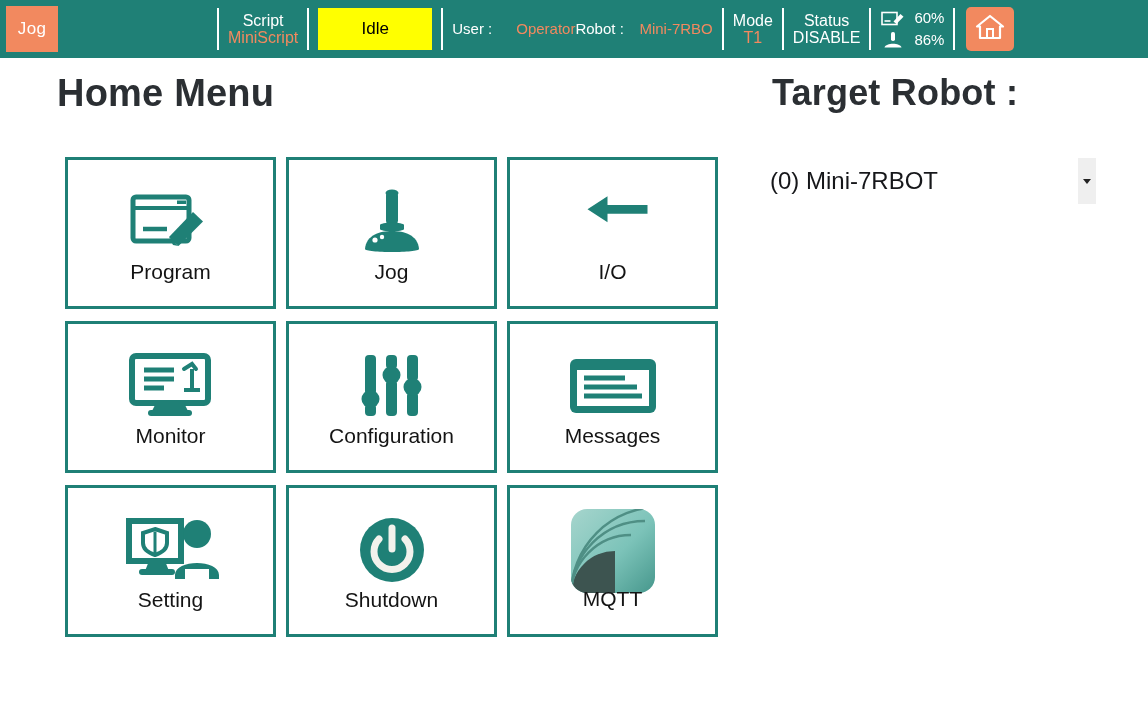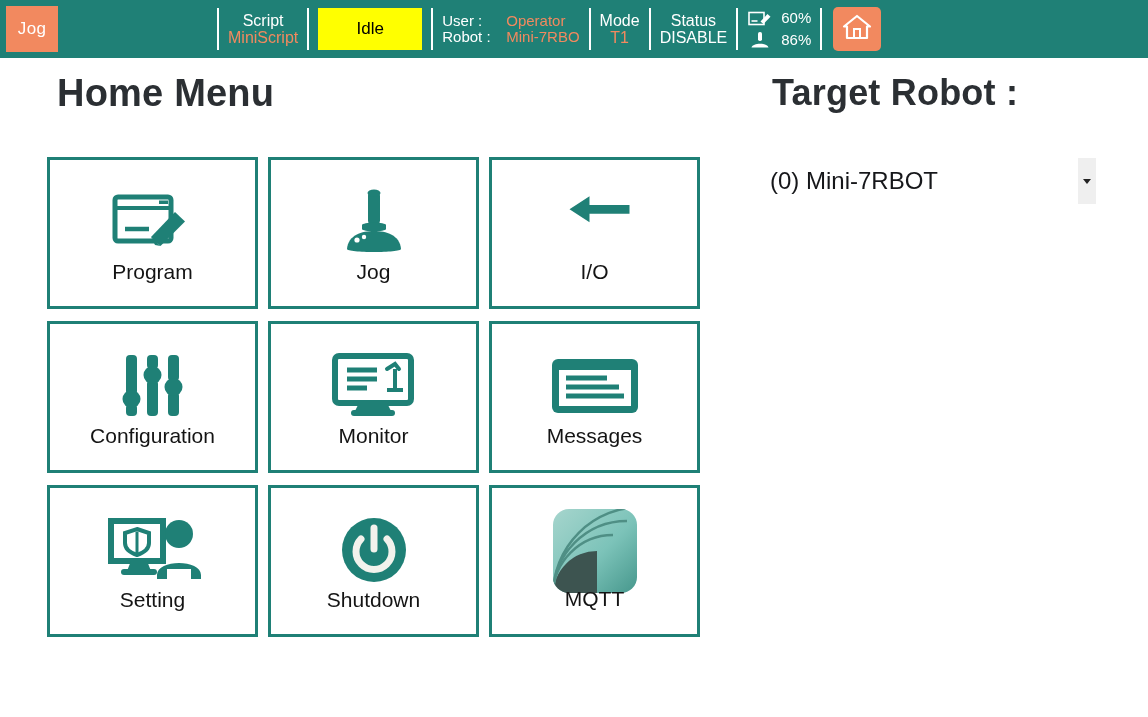--- a/index.html
+++ b/index.html
@@ -50,31 +50,31 @@
     flex-direction: column;
     align-items: center;
     line-height: 1.08;
     flex: 0 0 auto;
   }
   .hdr-col .top { color: #ffffff; font-size: 16px; }
   .hdr-col .bot { color: #f2895f; font-size: 16px; }
   .idle-box {
     background: #ffff00;
     color: #000000;
-    width: 104px;
+    width: 114px;
     height: 42px;
     display: flex;
     align-items: center;
     justify-content: center;
     font-size: 17px;
     flex: 0 0 auto;
   }
   .pair-rows {
     display: flex;
-    flex-direction: column;
+    flex-direction: row;
     justify-content: flex-end;
     line-height: 1.1;
     flex: 0 0 auto;
   }
   .pair-row {
     display: flex;
     align-items: center;
     white-space: nowrap;
   }
   .pair-row .lbl { color: #ffffff; font-size: 15px; }
@@ -161,21 +161,21 @@
   #robot-select-arrow .caret {
     width: 0; height: 0;
     border-left: 4px solid transparent;
     border-right: 4px solid transparent;
     border-top: 5px solid #222222;
   }
 
   
   #menu-grid {
     position: absolute;
-    left: 47px;
+    left: 65px;
     top: 157px;
     width: 660px;
     display: grid;
     grid-template-columns: repeat(3, 211px);
     grid-template-rows: repeat(3, 152px);
     column-gap: 10px;
     row-gap: 12px;
   }
   .tile {
     border: 3px solid #1f8076;
@@ -333,52 +333,52 @@
     <div class="tile-icon">
       <svg width="86" height="70" viewBox="0 0 86 70">
         <path d="M62 6 L62 17 L30 17 L30 23 L14 14 L30 5 L30 11 L62 11 Z" fill="#1f8076" transform="translate(0,2) scale(1.25,1.45)"></path>
       </svg>
     </div>
     <div class="tile-label">I/O</div>
   </div>
 
   <div class="tile">
     <div class="tile-icon">
-      <svg width="70" height="68" viewBox="0 0 70 68">
-        <rect x="8" y="3" width="11" height="40" rx="4" fill="#1f8076"></rect>
-        <rect x="8" y="52" width="11" height="12" rx="4" fill="#1f8076"></rect>
-        <circle cx="13.5" cy="47" r="9" fill="#1f8076"></circle>
-
-        <rect x="29" y="3" width="11" height="14" rx="4" fill="#1f8076"></rect>
-        <rect x="29" y="28" width="11" height="36" rx="4" fill="#1f8076"></rect>
-        <circle cx="34.5" cy="23" r="9" fill="#1f8076"></circle>
-
-        <rect x="50" y="3" width="11" height="26" rx="4" fill="#1f8076"></rect>
-        <rect x="50" y="40" width="11" height="24" rx="4" fill="#1f8076"></rect>
-        <circle cx="55.5" cy="35" r="9" fill="#1f8076"></circle>
-      </svg>
-    </div>
-    <div class="tile-label">Configuration</div>
-  </div>
-
-  <div class="tile">
-    <div class="tile-icon">
       <svg width="90" height="66" viewBox="0 0 90 66">
         <rect x="6" y="3" width="76" height="47" rx="4" fill="none" stroke="#1f8076" stroke-width="6"></rect>
         <line x1="18" y1="17" x2="48" y2="17" stroke="#1f8076" stroke-width="5"></line>
         <line x1="18" y1="26" x2="48" y2="26" stroke="#1f8076" stroke-width="5"></line>
         <line x1="18" y1="35" x2="38" y2="35" stroke="#1f8076" stroke-width="5"></line>
         <path d="M58 16 L66 11 L70 16" fill="none" stroke="#1f8076" stroke-width="4" stroke-linecap="round"></path>
         <line x1="66" y1="16" x2="66" y2="36" stroke="#1f8076" stroke-width="4"></line>
         <line x1="58" y1="37" x2="74" y2="37" stroke="#1f8076" stroke-width="4"></line>
         <path d="M30 50 L58 50 L62 58 L26 58 Z" fill="#1f8076"></path>
         <rect x="22" y="57" width="44" height="6" rx="3" fill="#1f8076"></rect>
       </svg>
     </div>
     <div class="tile-label">Monitor</div>
+  </div>
+
+  <div class="tile">
+    <div class="tile-icon">
+      <svg width="70" height="68" viewBox="0 0 70 68">
+        <rect x="8" y="3" width="11" height="40" rx="4" fill="#1f8076"></rect>
+        <rect x="8" y="52" width="11" height="12" rx="4" fill="#1f8076"></rect>
+        <circle cx="13.5" cy="47" r="9" fill="#1f8076"></circle>
+
+        <rect x="29" y="3" width="11" height="14" rx="4" fill="#1f8076"></rect>
+        <rect x="29" y="28" width="11" height="36" rx="4" fill="#1f8076"></rect>
+        <circle cx="34.5" cy="23" r="9" fill="#1f8076"></circle>
+
+        <rect x="50" y="3" width="11" height="26" rx="4" fill="#1f8076"></rect>
+        <rect x="50" y="40" width="11" height="24" rx="4" fill="#1f8076"></rect>
+        <circle cx="55.5" cy="35" r="9" fill="#1f8076"></circle>
+      </svg>
+    </div>
+    <div class="tile-label">Configuration</div>
   </div>
 
   <div class="tile">
     <div class="tile-icon">
       <svg width="92" height="60" viewBox="0 0 92 60">
         <rect x="3" y="3" width="86" height="54" rx="6" fill="#1f8076"></rect>
         <rect x="10" y="14" width="72" height="36" fill="#ffffff"></rect>
         <line x1="17" y1="22" x2="58" y2="22" stroke="#1f8076" stroke-width="5"></line>
         <line x1="17" y1="31" x2="70" y2="31" stroke="#1f8076" stroke-width="5"></line>
         <line x1="17" y1="40" x2="75" y2="40" stroke="#1f8076" stroke-width="5"></line>

